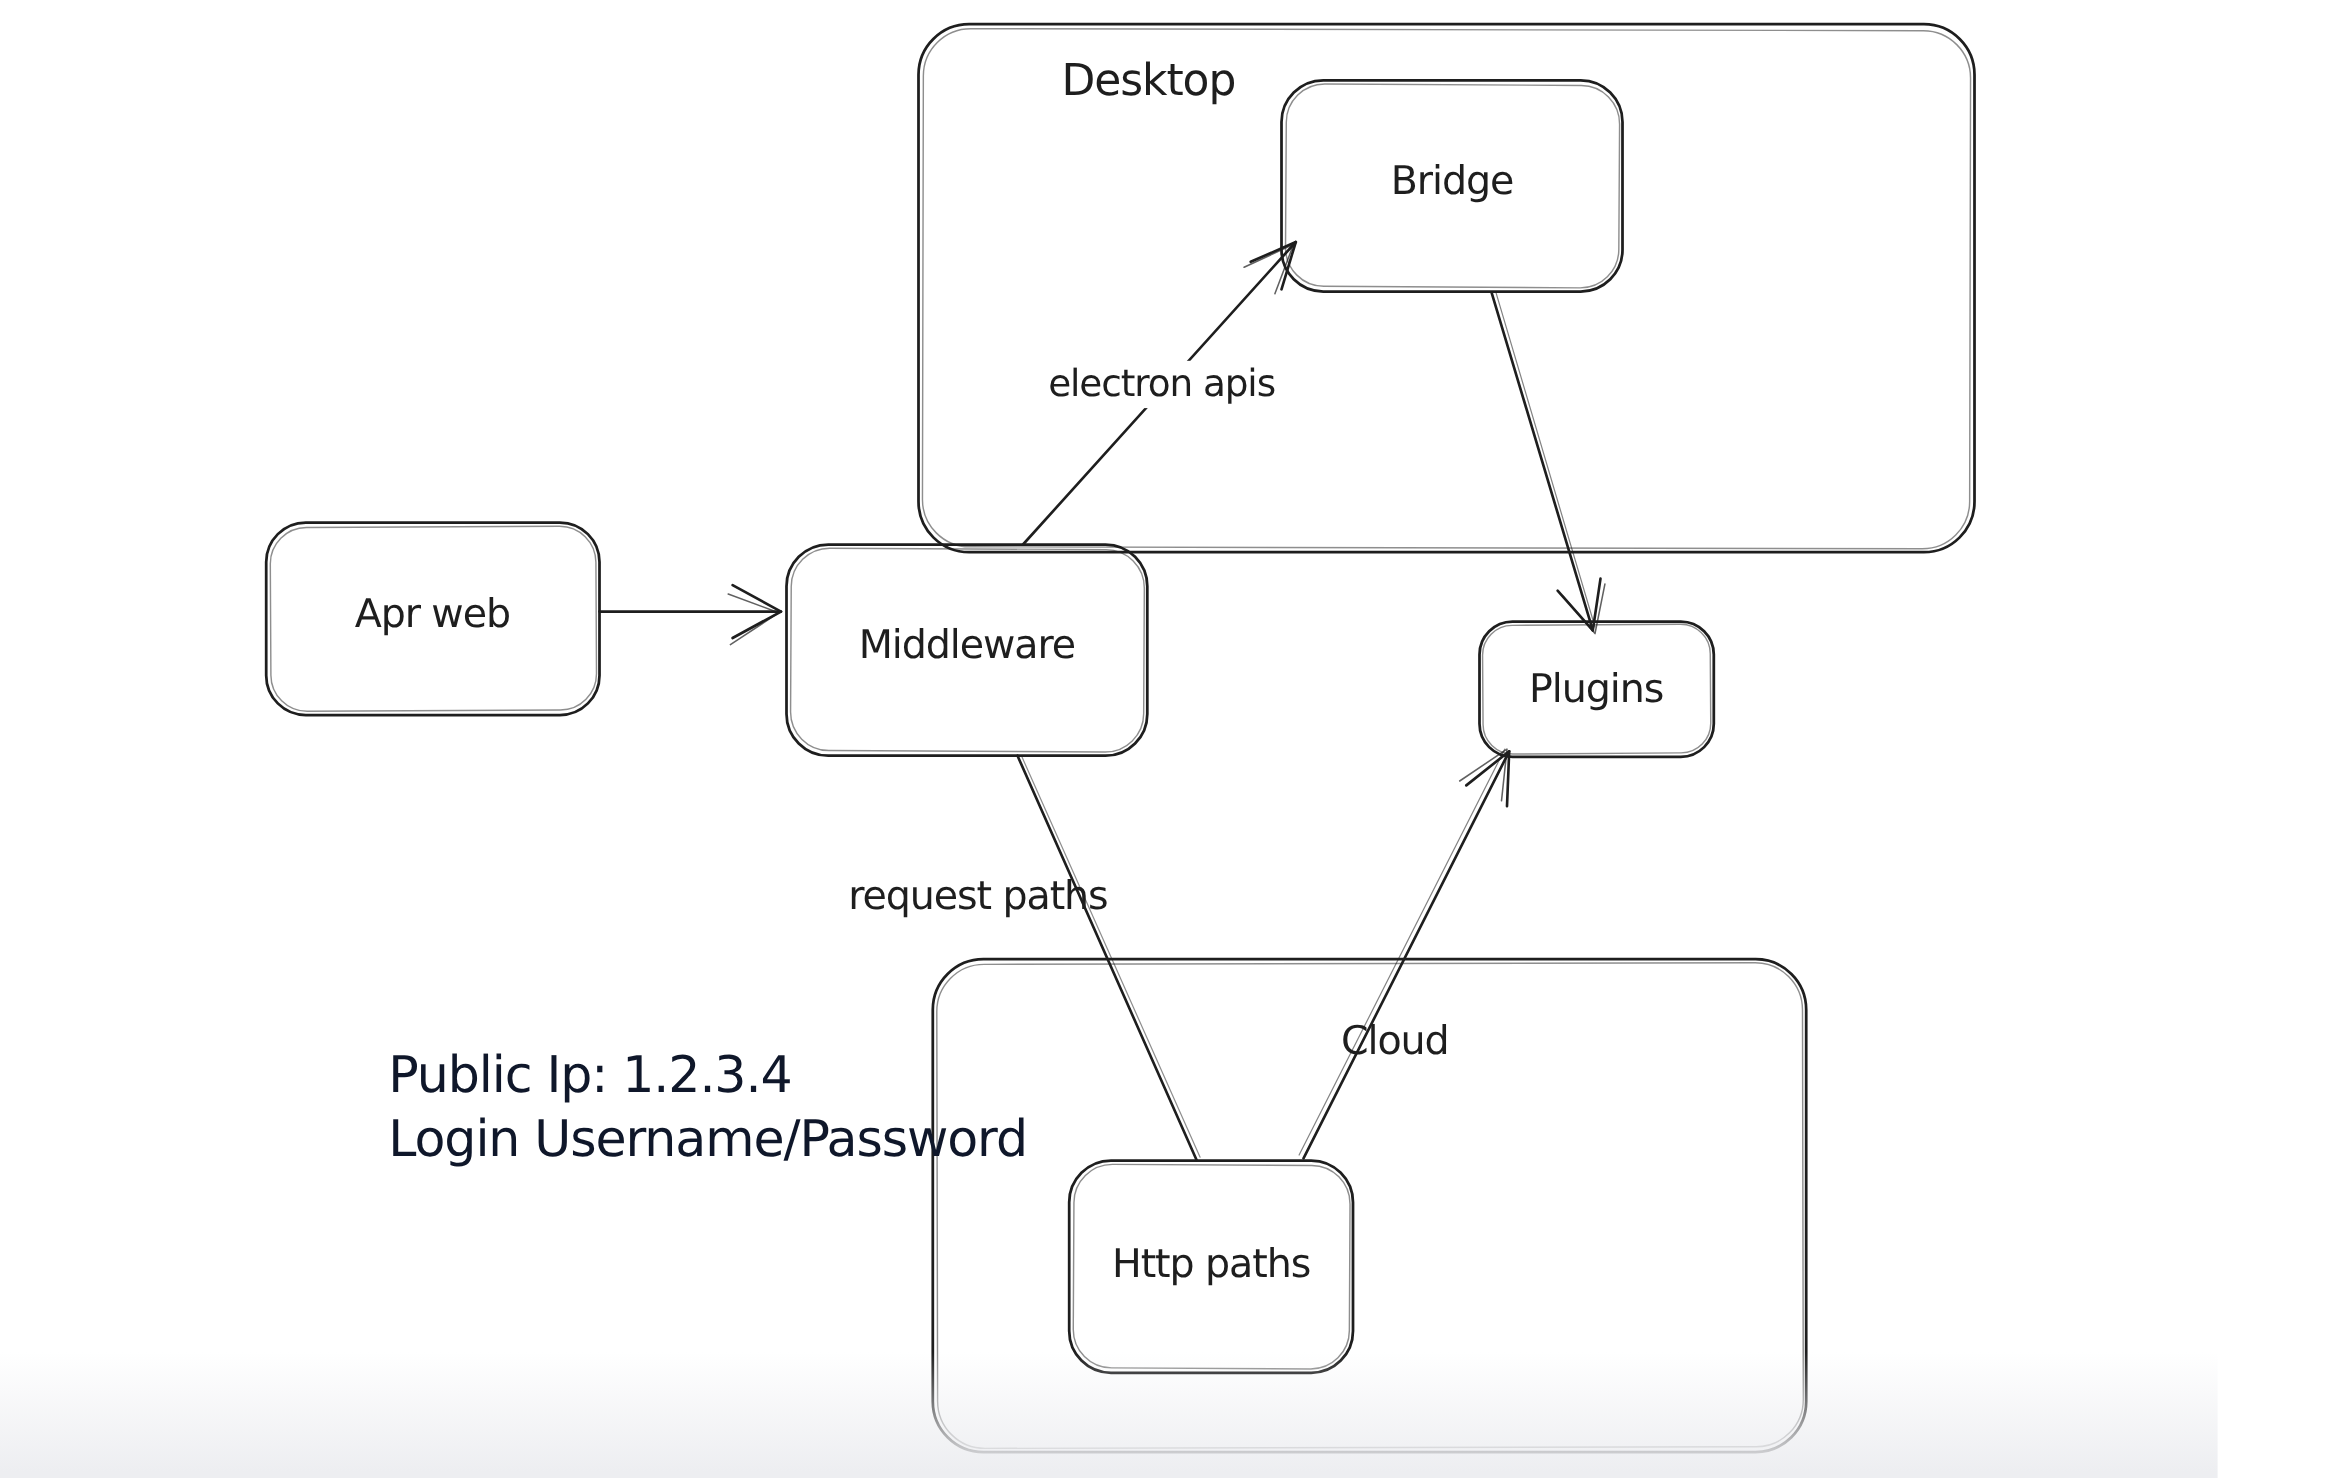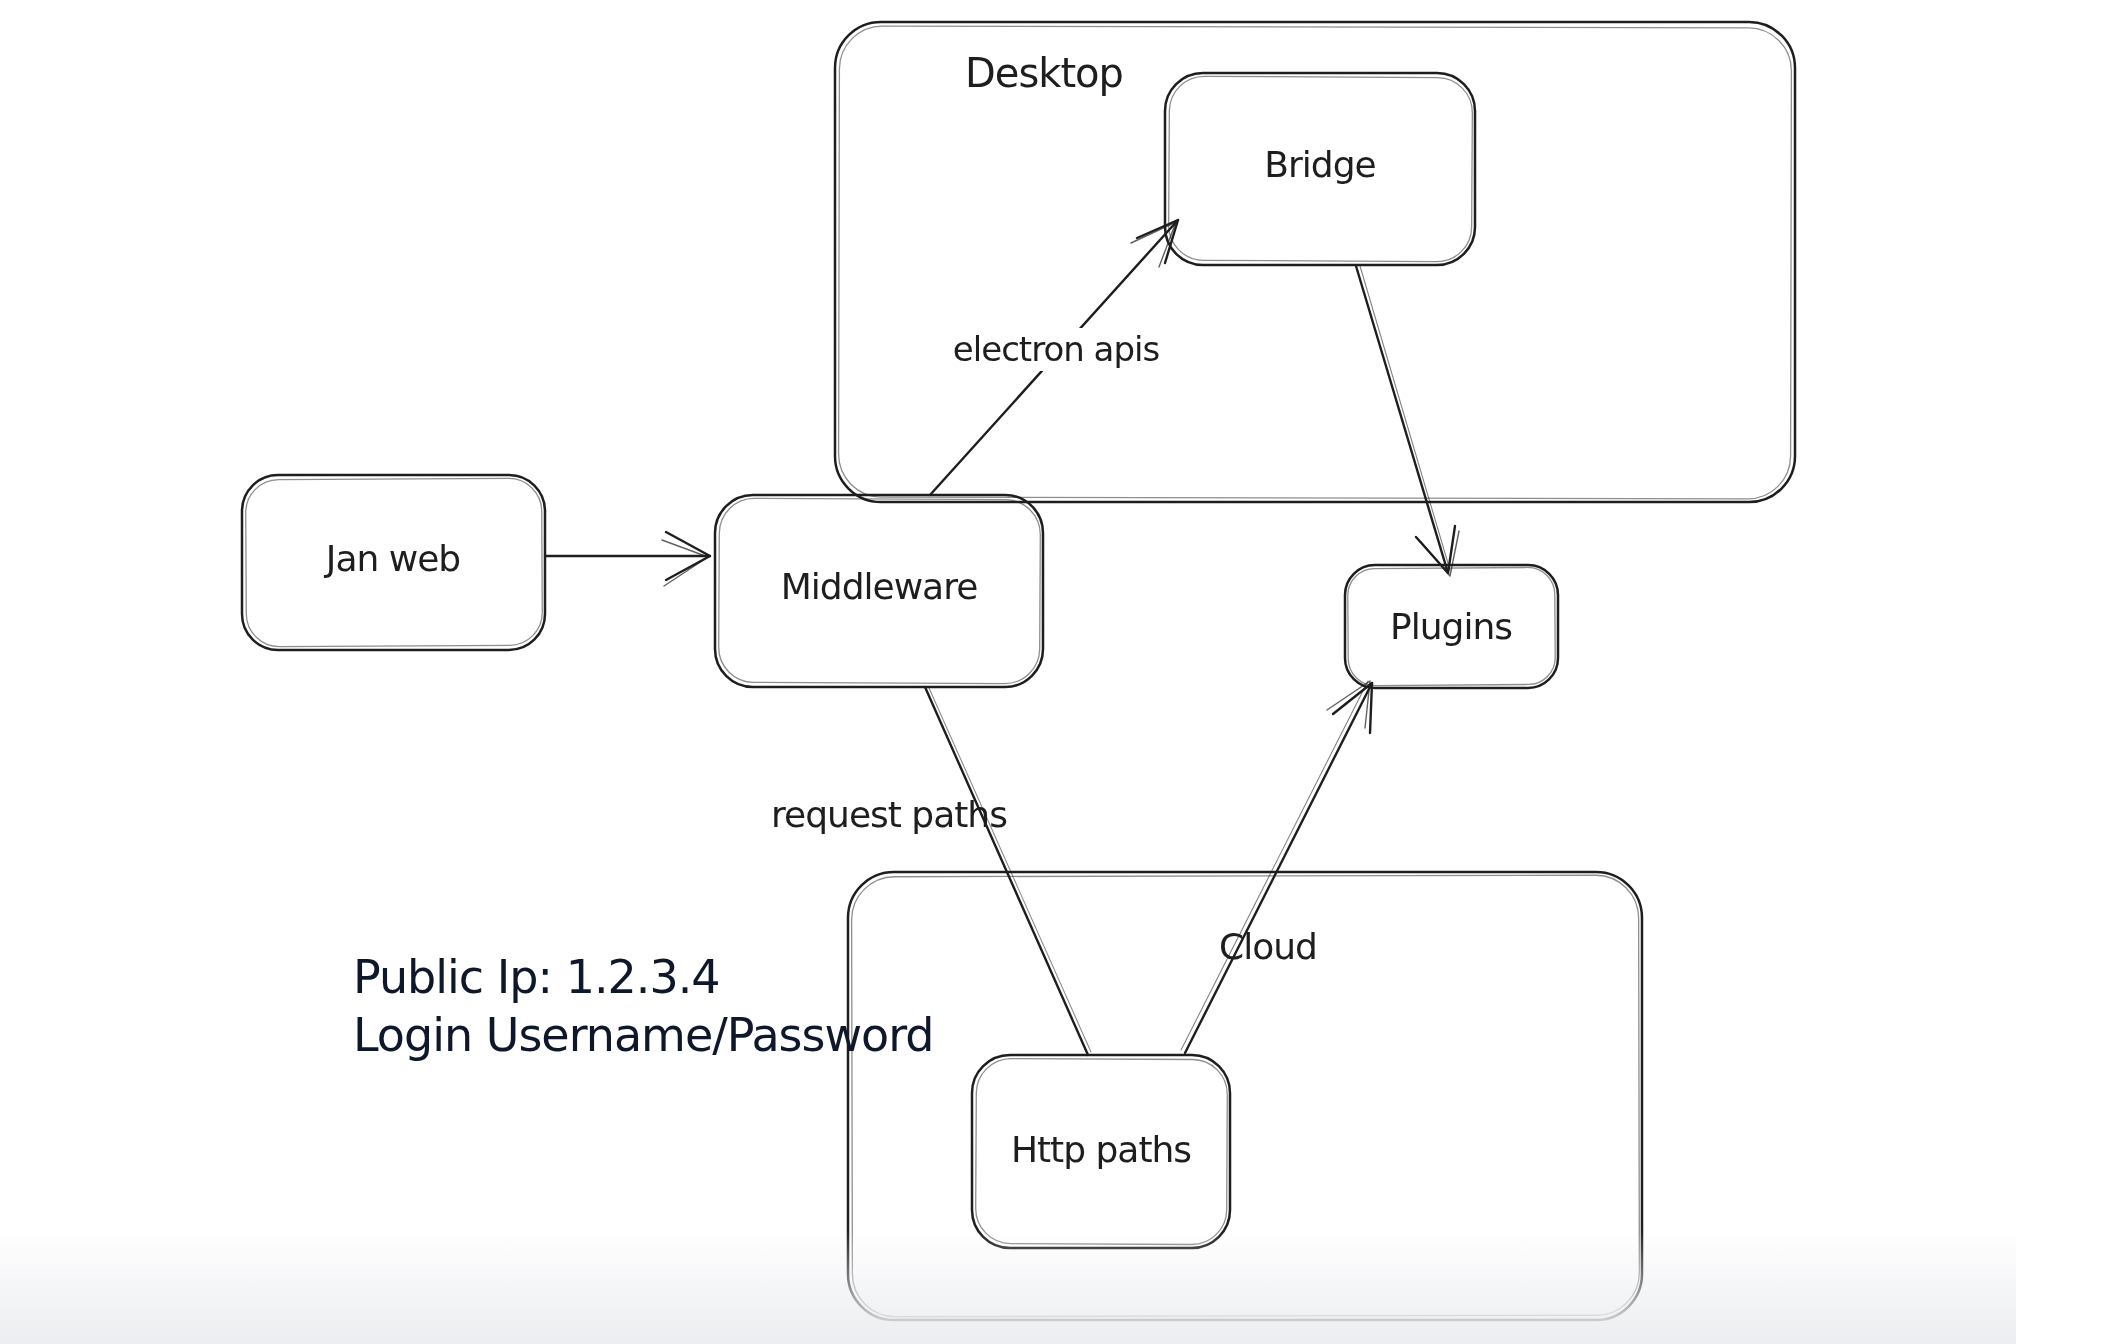--- a/index.html
+++ b/index.html
@@ -90,21 +90,21 @@
       <path d="M1185 1053 L1372 683"></path>
       <path d="M1181 1050 L1368 681" stroke-width="1.1" opacity="0.55"></path>
       <path d="M1333 714 L1372 683 L1370 733"></path>
       <path d="M1327 710 L1370 681 L1365 728" stroke-width="1.4" opacity="0.7"></path>
     </g>
   </svg>
 
   <div class="lbl container-title" style="left:1044px; top:50px;">Desktop</div>
   <div class="lbl free" style="left:1268px; top:926px;">Cloud</div>
 
-  <div class="lbl node" style="left:393px; top:538px;">Jan web</div>
+  <div class="lbl node" style="left:393px; top:538px;">Apr web</div>
   <div class="lbl node" style="left:879px; top:566px;">Middleware</div>
   <div class="lbl node" style="left:1320px; top:144px;">Bridge</div>
   <div class="lbl node" style="left:1451px; top:606px;">Plugins</div>
   <div class="lbl node" style="left:1101px; top:1129px;">Http paths</div>
 
   <div class="lbl edge-label" style="left:1056px; top:328px;">electron apis</div>
   <div class="lbl free" style="left:889px; top:794px;">request paths</div>
 
   <div class="note" style="left:353px; top:950px;">Public Ip: 1.2.3.4</div>
   <div class="note" style="left:353px; top:1008px;">Login Username/Password</div>

